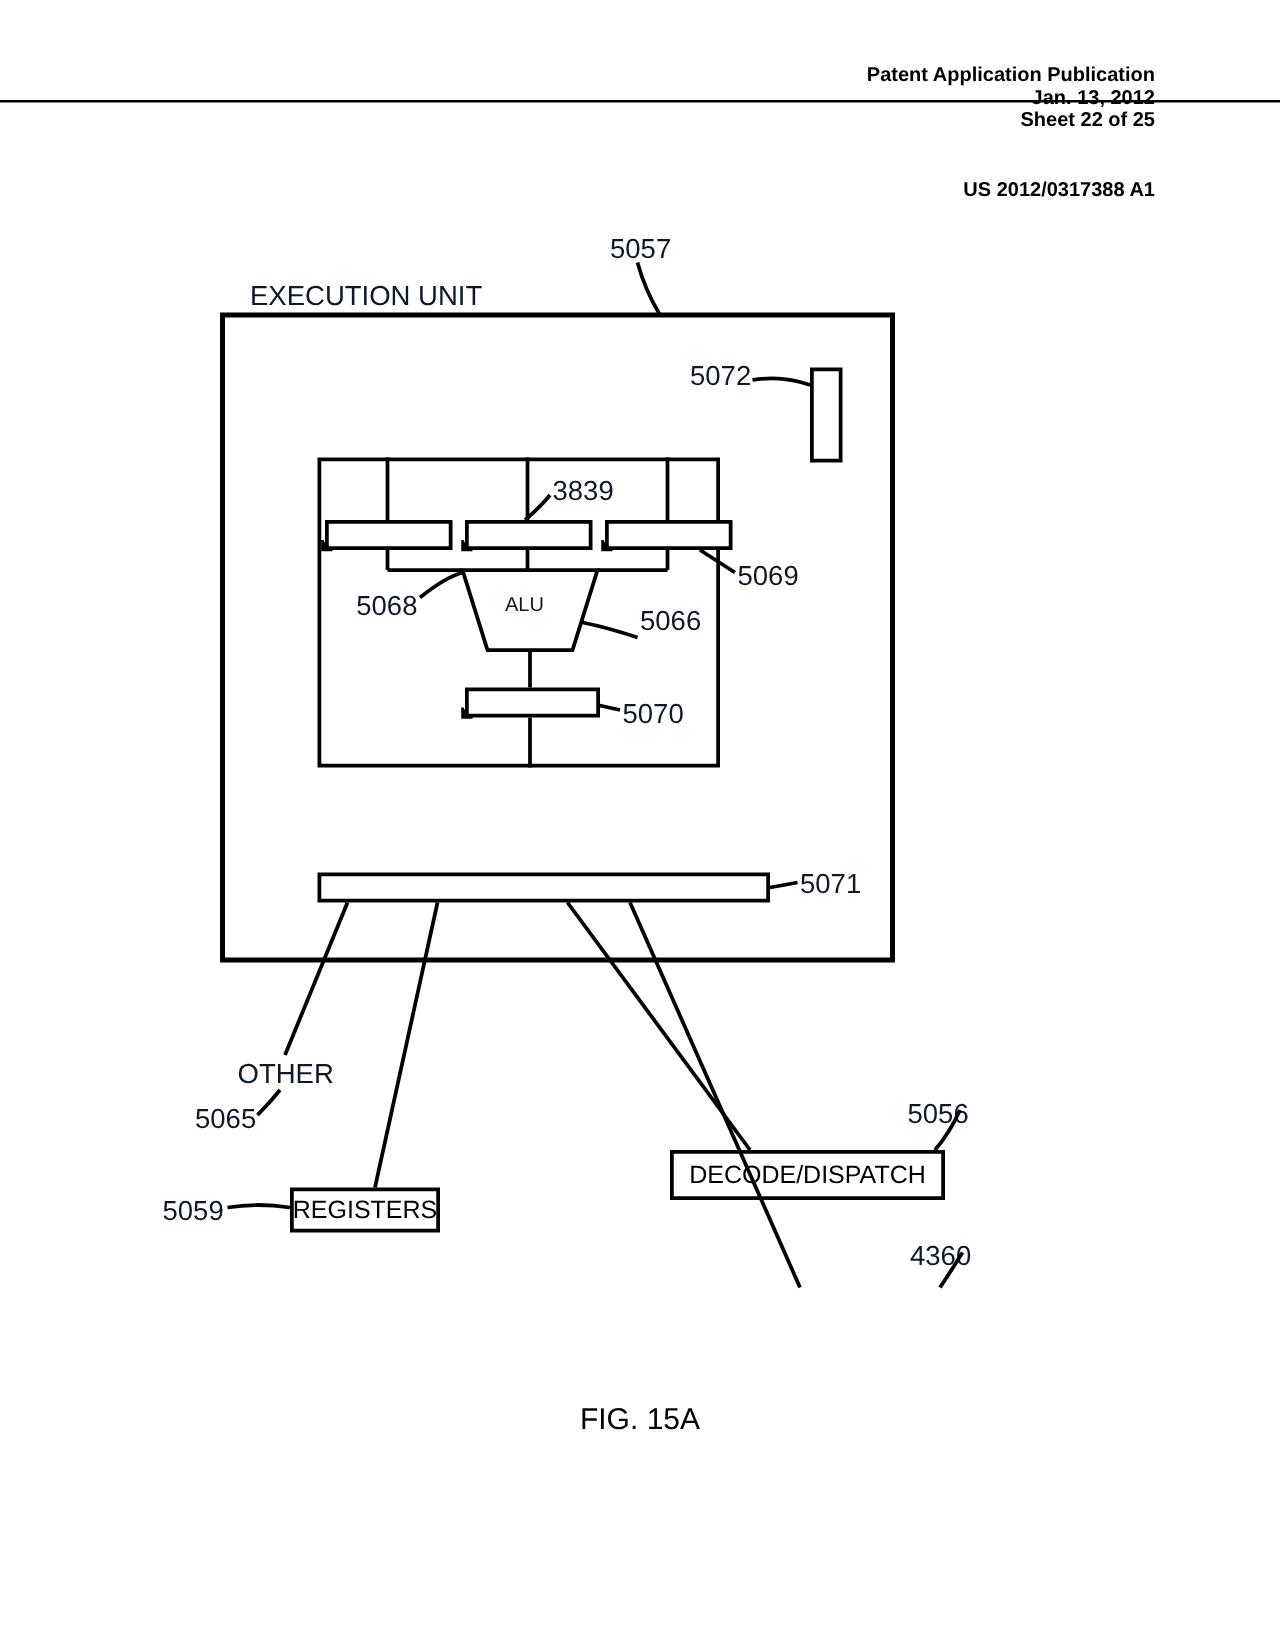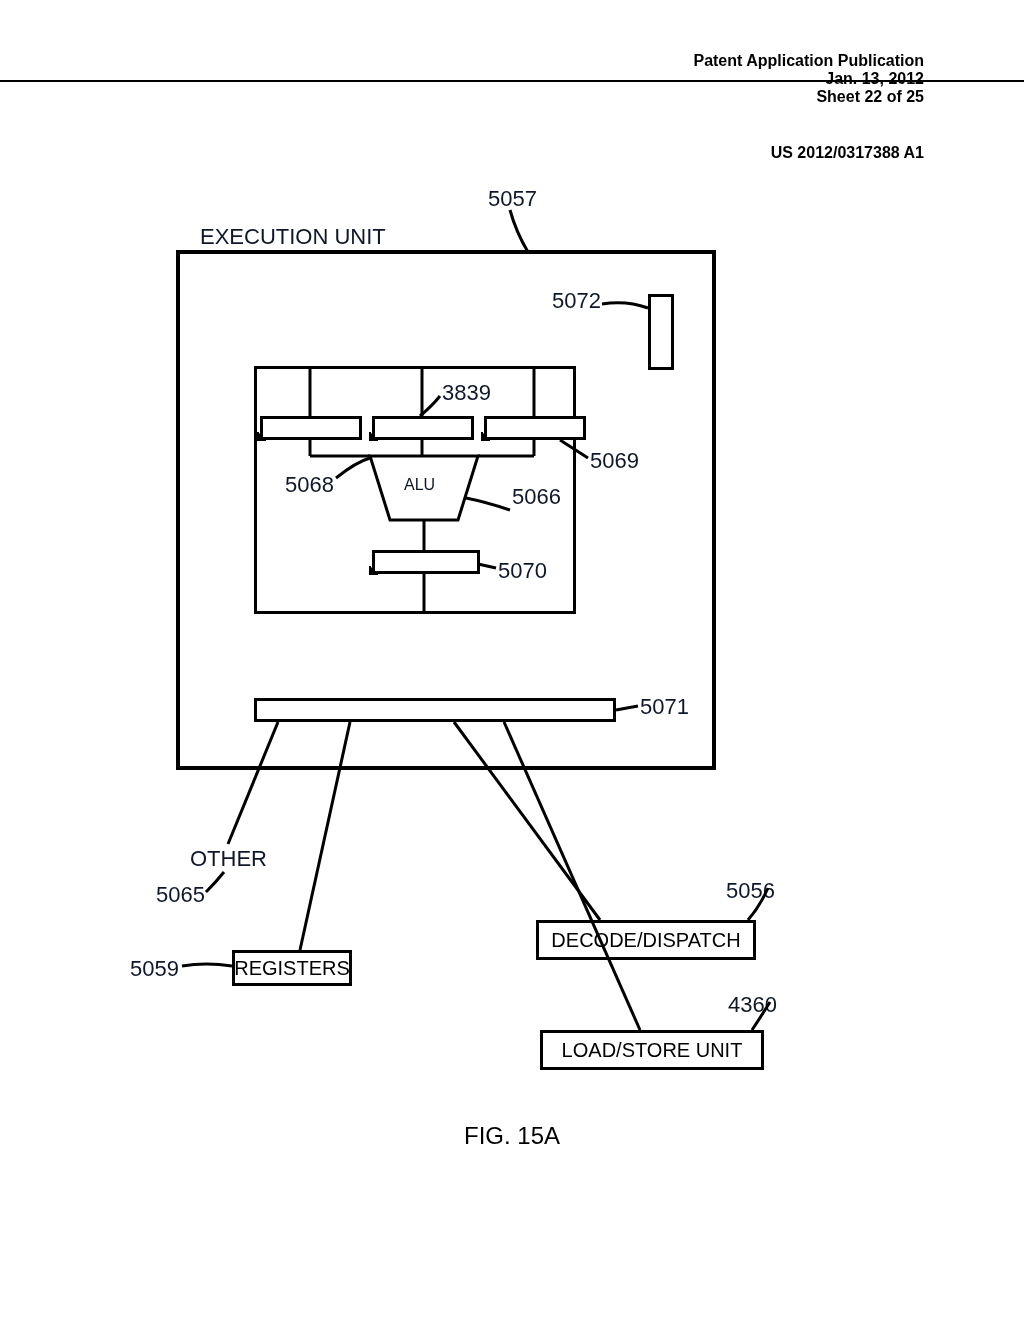--- a/index.html
+++ b/index.html
@@ -106,23 +106,20 @@
   <div class="box" style="left:232px; top:770px; width:120px; height:36px; display:flex; align-items:center; justify-content:center;">
     <span style="font-size:20px;">REGISTERS</span>
   </div>
   <span class="lbl" style="left:130px; top:776px;">5059</span>
 
   <div class="box" style="left:536px; top:740px; width:220px; height:40px; display:flex; align-items:center; justify-content:center;">
     <span style="font-size:20px;">DECODE/DISPATCH</span>
   </div>
   <span class="lbl" style="left:726px; top:698px;">5056</span>
 
-  <div class="box" style="left:540px; top:850px; width:224px; height:40px; display:flex; align-items:center; justify-content:center;">
-    <span style="font-size:20px;">LOAD/STORE UNIT</span>
-  </div>
   <span class="lbl" style="left:728px; top:812px;">4360</span>
 
   <svg class="overlay" viewBox="0 0 1024 1000">
     <g stroke="#000" stroke-width="3" fill="none">
 
       <path d="M 510 30 Q 516 52 528 72"></path>
 
       <path d="M 602 124 Q 626 120 648 128"></path>
 
       <line x1="310" y1="186" x2="310" y2="236"></line>

